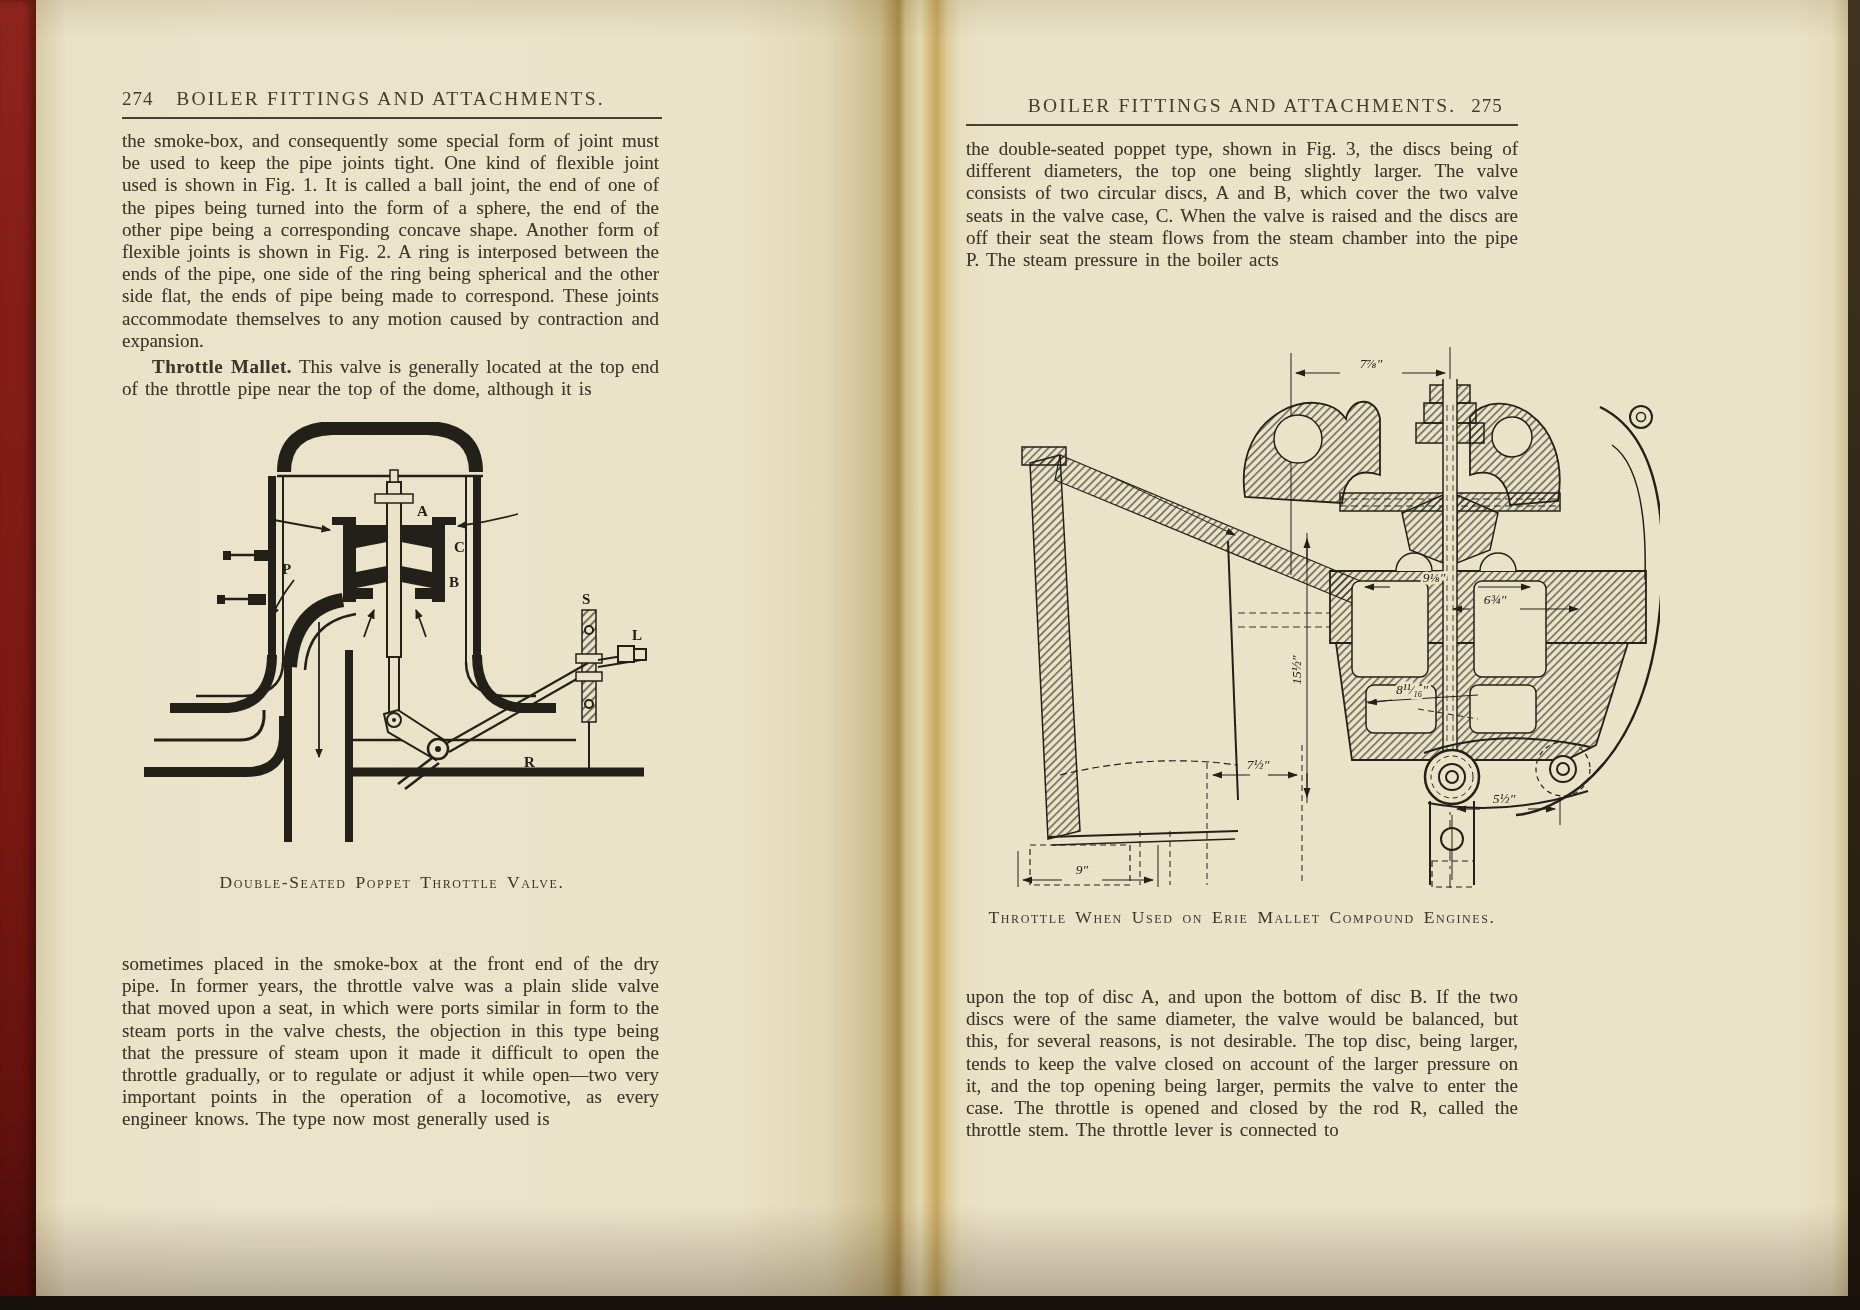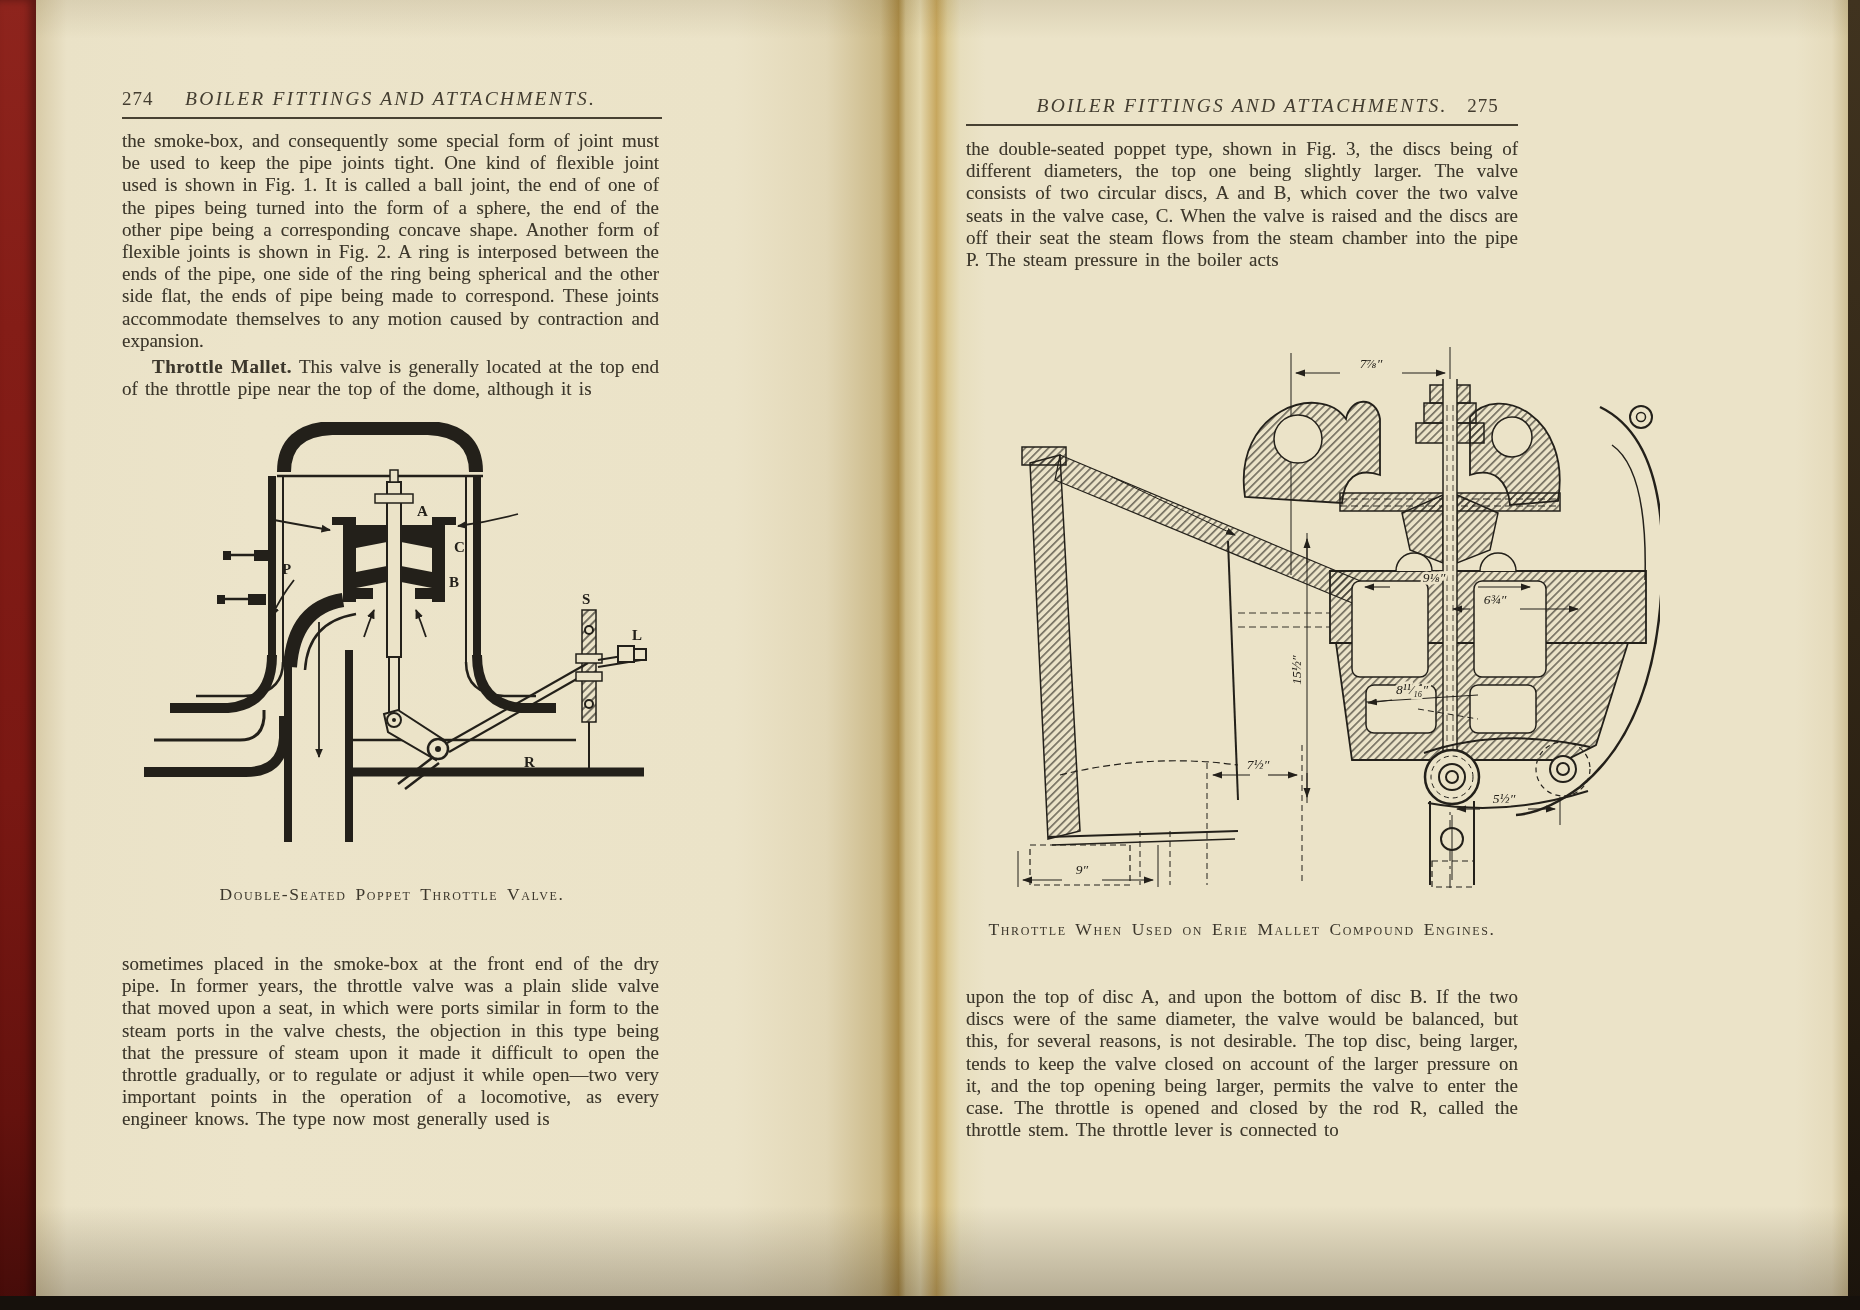--- a/index.html
+++ b/index.html
@@ -26,21 +26,21 @@
   .page{position:absolute;top:0;color:#3b362b;}
   .page-left{left:0;width:790px;height:1048px;}
   .page-right{left:894px;width:918px;height:1296px;}
 
   .header{position:absolute;display:flex;align-items:baseline;
     font-size:19.5px;letter-spacing:2.2px;color:#433d30;}
   .page-left .header{left:86px;top:88px;width:537px;}
   .page-right .header{left:36px;top:95px;width:552px;}
   .pageno{width:70px;font-size:19px;letter-spacing:1px;}
   .pageno.right{text-align:center;}
-  .running-head{flex:1;text-align:center;white-space:nowrap;font-style:italic;}
+  .running-head{flex:1;text-align:center;white-space:nowrap;}
   .rule{position:absolute;border-top:2px solid #474132;height:0;}
   .page-left .rule{left:86px;top:117px;width:540px;}
   .page-right .rule{left:36px;top:124px;width:552px;}
 
   .body-text{position:absolute;font-size:19px;line-height:22.2px;
     text-align:justify;word-spacing:2.5px;color:#3c372c;
     text-shadow:0 0 .5px rgba(70,60,35,.35);}
   .page-left .body-text{left:86px;width:537px;}
   .page-right .body-text{left:36px;width:552px;}
   .lp-flow{top:130px;}
@@ -52,21 +52,21 @@
   .lead{font-weight:bold;letter-spacing:.5px;}
 
   .fig-illustration{position:absolute;}
   .fig3{left:100px;top:422px;width:517px;height:435px;}
   .fig4{left:70px;top:345px;width:660px;height:545px;}
 
   .fig-caption-block{position:absolute;text-align:center;color:#3c372c;}
   .page-left .fig-caption-block{left:86px;top:862px;width:540px;}
   .page-right .fig-caption-block{left:36px;top:897px;width:552px;}
   .fig-number{font-size:19.5px;letter-spacing:1px;}
-  .fig-title{font-size:17.5px;margin-top:22px;font-variant:small-caps;letter-spacing:1.6px;word-spacing:3px;}
+  .fig-title{font-size:17.5px;margin-top:10px;font-variant:small-caps;letter-spacing:1.6px;word-spacing:3px;}
 
   svg text{font-family:"Liberation Serif","DejaVu Serif",serif;fill:#23201a;}
   .fig-label{font-size:15px;font-weight:bold;}
   .dim-label{font-size:13.5px;font-style:italic;stroke:#ebe3c8;stroke-width:5px;paint-order:stroke;}
 </style>
 </head>
 <body>
 
 <div class="cover-left"></div>
 <div class="cover-right"></div>

